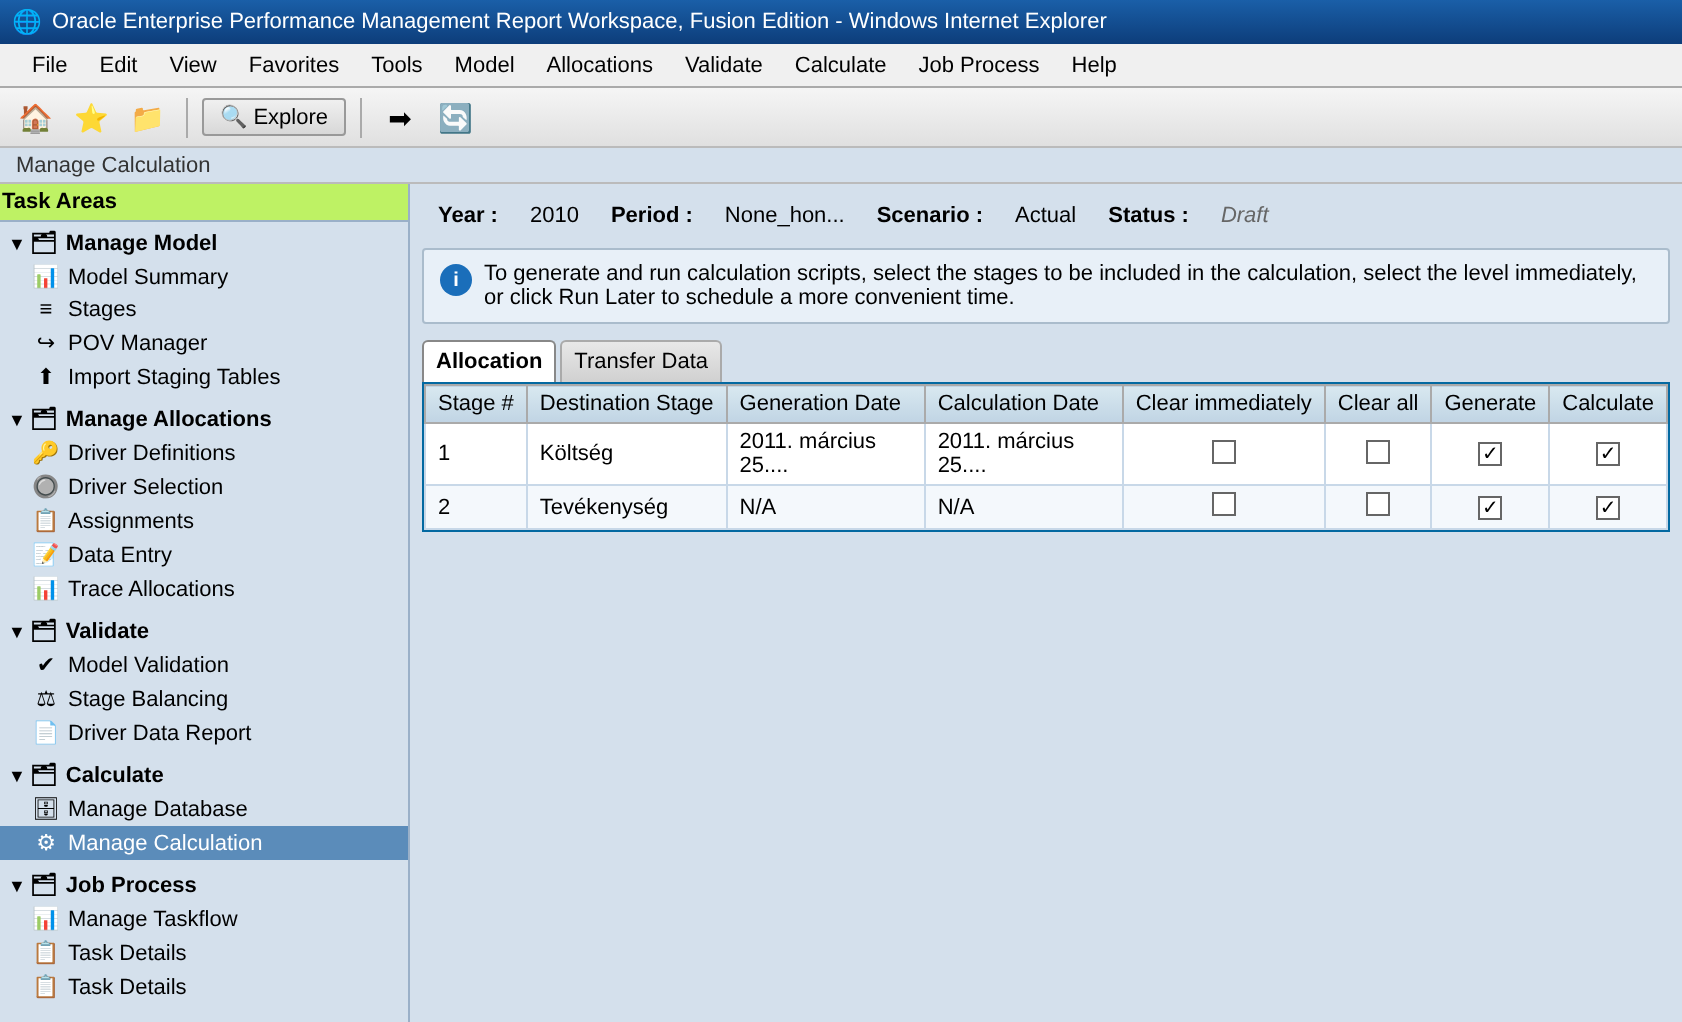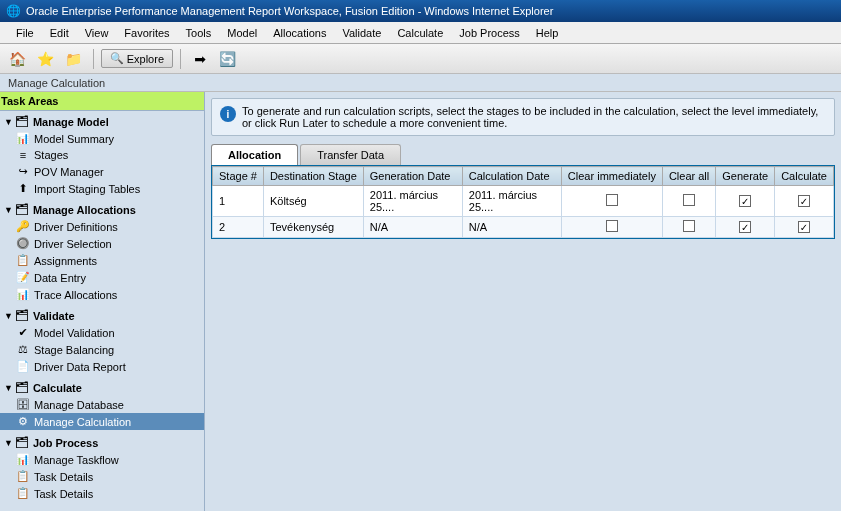--- a/index.html
+++ b/index.html
@@ -162,21 +162,21 @@
       margin-top: 1px;
     }
 
     
     .tabs {
       display: flex;
       gap: 2px;
       margin-bottom: 0;
     }
     .tab {
-      padding: 4px 16px;
+      padding: 4px 6px;
       background: linear-gradient(to bottom, #e8e8e8, #d0d0d0);
       border: 1px solid #aaa;
       border-bottom: none;
       cursor: pointer;
       font-size: 11px;
       border-radius: 3px 3px 0 0;
     }
     .tab.active {
       background: white;
       border-color: #888;
@@ -377,20 +377,30 @@
       </div>
       <div class="tree-item tree-indent-1">
         <span class="tree-icon">📋</span>
         <span>Task Details</span>
       </div>
     </div>
   </div>
 
   <div class="content">
 
+    <div class="pov-bar">
+      <span style="font-weight:bold">Year :</span>
+      <span>2010</span>
+      <span style="font-weight:bold">Period :</span>
+      <span>None_hon...</span>
+      <span style="font-weight:bold">Scenario :</span>
+      <span>Actual</span>
+      <span style="font-weight:bold">Status :</span>
+      <span style="color:#666; font-style:italic">Draft</span>
+    </div>
 
     <div class="info-box">
       <div class="info-icon">i</div>
       <span>To generate and run calculation scripts, select the stages to be included in the calculation, select the level immediately, or click Run Later to schedule a more convenient time.</span>
     </div>
 
     <div class="tabs">
       <div class="tab active">Allocation</div>
       <div class="tab">Transfer Data</div>
     </div>

